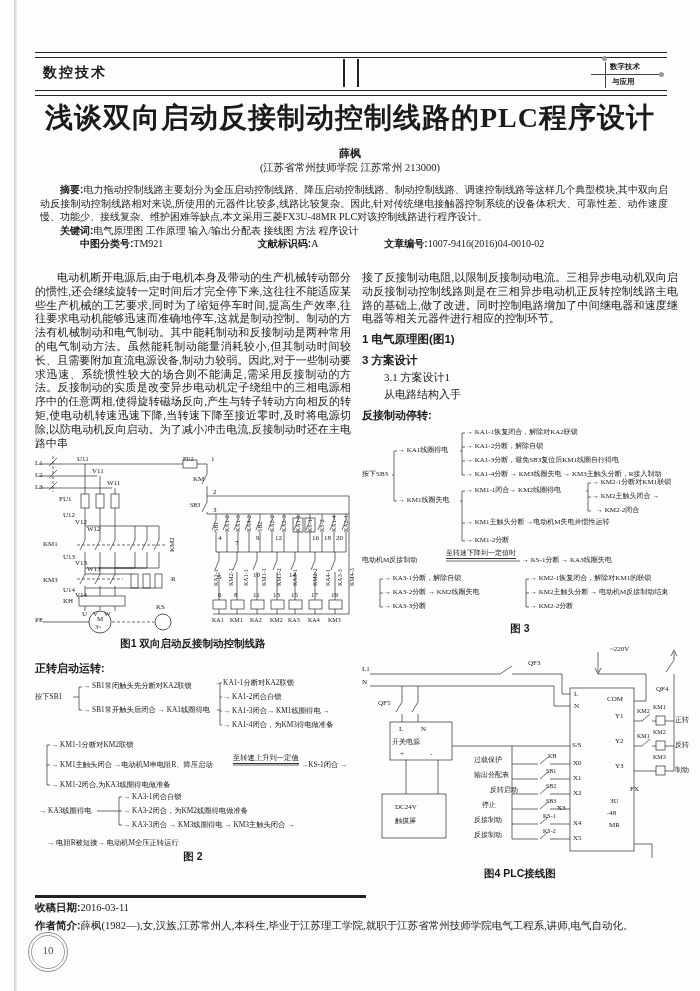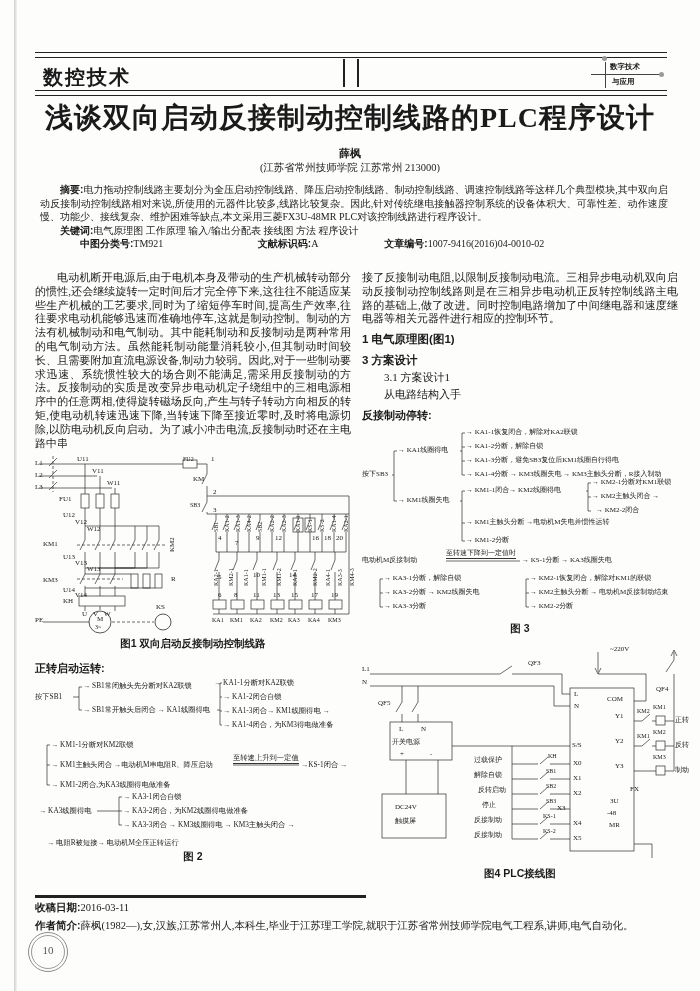--- a/index.html
+++ b/index.html
@@ -3,21 +3,21 @@
 <meta charset="utf-8">
 <style>
   html,body{margin:0;padding:0;background:#e8e8e6;}
   .page{position:relative;width:700px;height:991px;background:#fdfdfc;margin:0 auto;
         font-family:"Liberation Serif",serif;color:#1a1a1a;overflow:hidden;}
   .edge-shadow{position:absolute;left:14px;top:0;width:3px;height:991px;background:linear-gradient(90deg,#cfcfcc,#f4f4f2);}
   
   .header{position:absolute;left:35px;top:52px;width:632px;height:44px;}
   .hrule{position:absolute;left:0;width:100%;height:4px;border-top:1.4px solid #222;border-bottom:1px solid #222;}
   .hrule.top{top:0;} .hrule.bot{bottom:0;}
-  .header-section{position:absolute;left:8px;top:12px;font-family:"Liberation Sans",sans-serif;font-weight:bold;font-size:20px;letter-spacing:2px;}
+  .header-section{position:absolute;left:8px;top:12px;font-family:"Liberation Sans",sans-serif;font-weight:bold;font-size:14px;letter-spacing:2px;}
   .hbar{position:absolute;top:7px;width:2px;height:28px;background:#222;}
   .logo{position:absolute;right:4px;top:6px;width:72px;height:33px;font-family:"Liberation Sans",sans-serif;}
   .logo .vline{position:absolute;left:14px;top:4px;width:1px;height:26px;background:#444;}
   .logo .hline{position:absolute;left:0;top:16px;width:70px;height:1px;background:#444;}
   .logo .dot1{position:absolute;left:11px;top:-2px;width:5px;height:5px;border-radius:50%;background:#9a9a98;}
   .logo .dot2{position:absolute;right:-1px;top:14px;width:5px;height:5px;border-radius:50%;background:#9a9a98;}
   .logo .t1{position:absolute;left:19px;top:4px;font-size:7.5px;font-weight:bold;}
   .logo .t2{position:absolute;left:21px;top:19px;font-size:7.5px;font-weight:bold;}
   
   .title{position:absolute;left:20px;top:99px;width:660px;text-align:center;font-size:28px;font-weight:bold;letter-spacing:1px;font-family:"Liberation Serif",serif;}
@@ -378,23 +378,23 @@
         <span class="fig-label" style="left: 275px; top: 62px; font-size: 6px;">KM2</span>
         <span class="fig-label" style="left: 291px; top: 58px; font-size: 6px;">KM1</span>
         <span class="fig-label" style="left: 313px; top: 71px;">正转</span>
         <span class="fig-label" style="left: 275px; top: 87px; font-size: 6px;">KM1</span>
         <span class="fig-label" style="left: 291px; top: 83px; font-size: 6px;">KM2</span>
         <span class="fig-label" style="left: 313px; top: 96px;">反转</span>
         <span class="fig-label" style="left: 291px; top: 108px; font-size: 6px;">KM3</span>
         <span class="fig-label" style="left: 313px; top: 121px;">制动</span>
         <span class="fig-label" style="left: 112px; top: 111px;">过载保护</span>
         <span class="fig-label" style="left: 186px; top: 107px; font-size: 6px;">KH</span>
-        <span class="fig-label" style="left: 112px; top: 126px;">解除自锁</span>
+        <span class="fig-label" style="left: 112px; top: 126px;">输出分配表</span>
         <span class="fig-label" style="left: 184px; top: 122px; font-size: 6px;">SB1</span>
-        <span class="fig-label" style="left: 116px; top: 141px;">反转启动</span>
+        <span class="fig-label" style="left: 128px; top: 141px;">反转启动</span>
         <span class="fig-label" style="left: 184px; top: 137px; font-size: 6px;">SB2</span>
         <span class="fig-label" style="left: 120px; top: 156px;">停止</span>
         <span class="fig-label" style="left: 184px; top: 152px; font-size: 6px;">SB3</span>
         <span class="fig-label" style="left: 112px; top: 171px;">反接制动</span>
         <span class="fig-label" style="left: 181px; top: 167px; font-size: 6px;">KS-1</span>
         <span class="fig-label" style="left: 112px; top: 186px;">反接制动</span>
         <span class="fig-label" style="left: 181px; top: 182px; font-size: 6px;">KS-2</span>
       </div>
     <p class="caption">图4 PLC接线图</p>
   </div>

